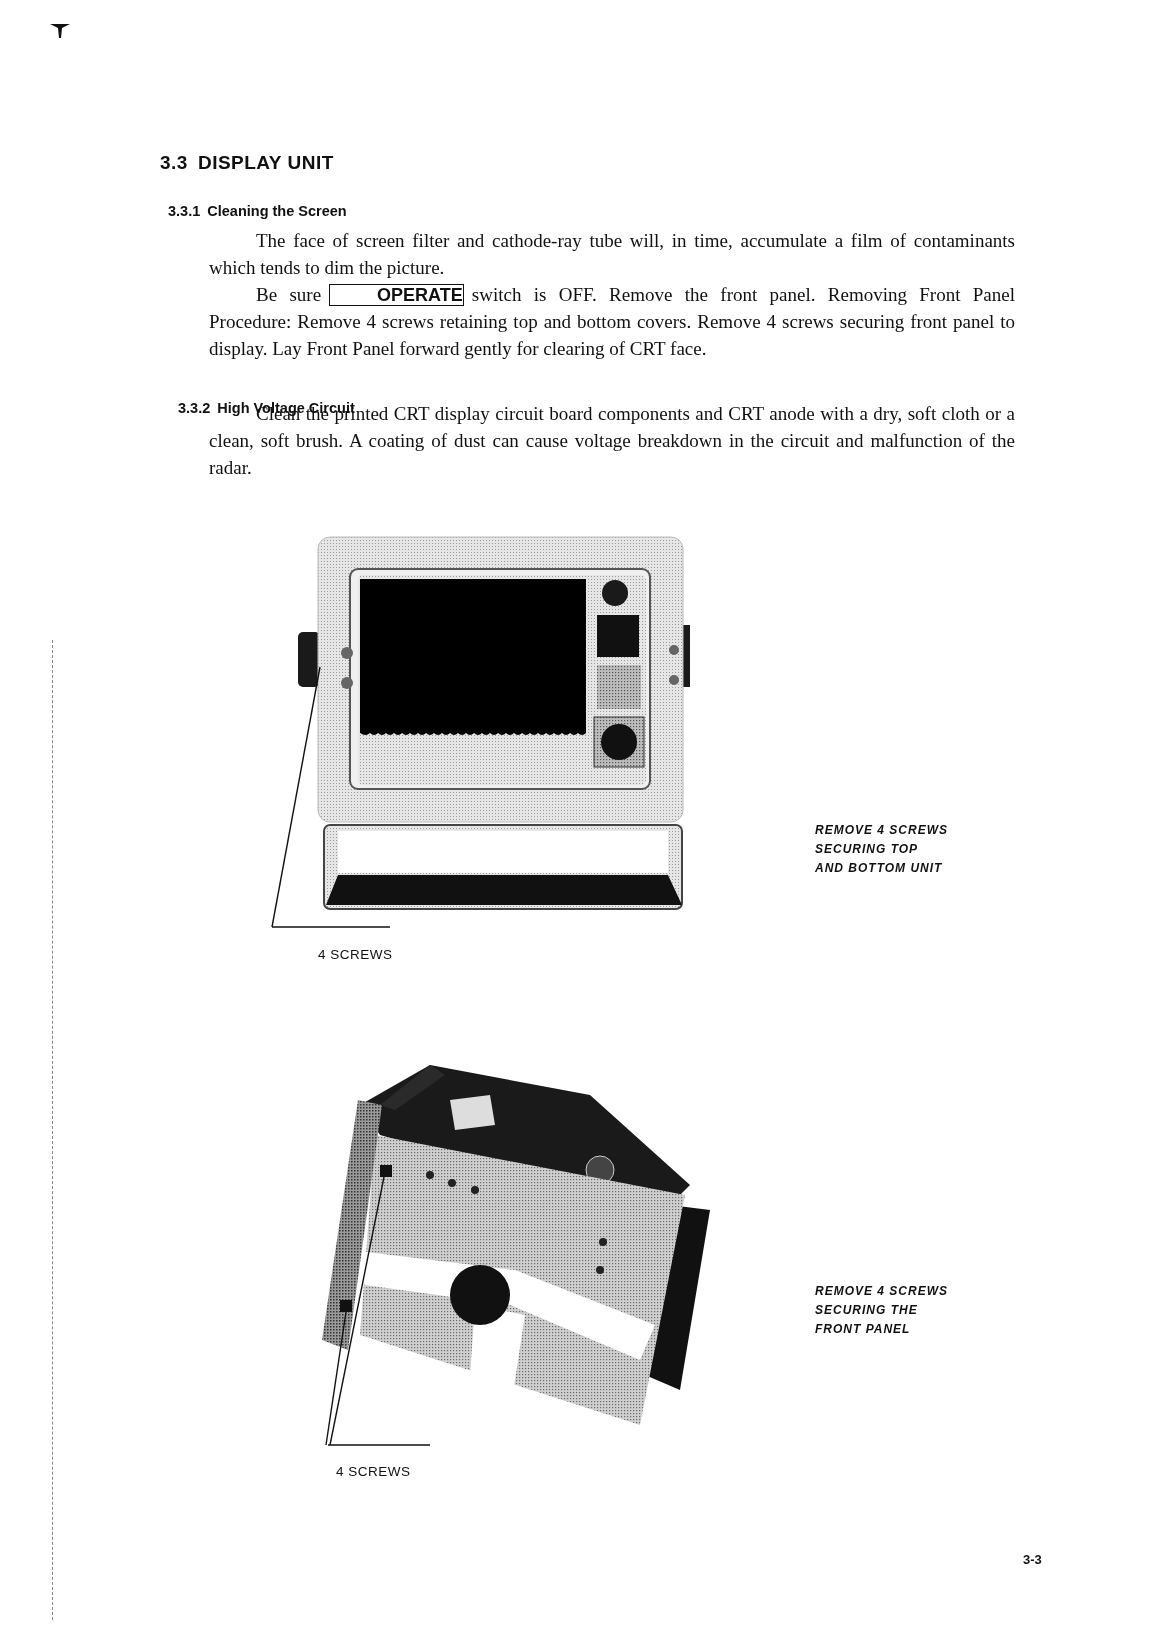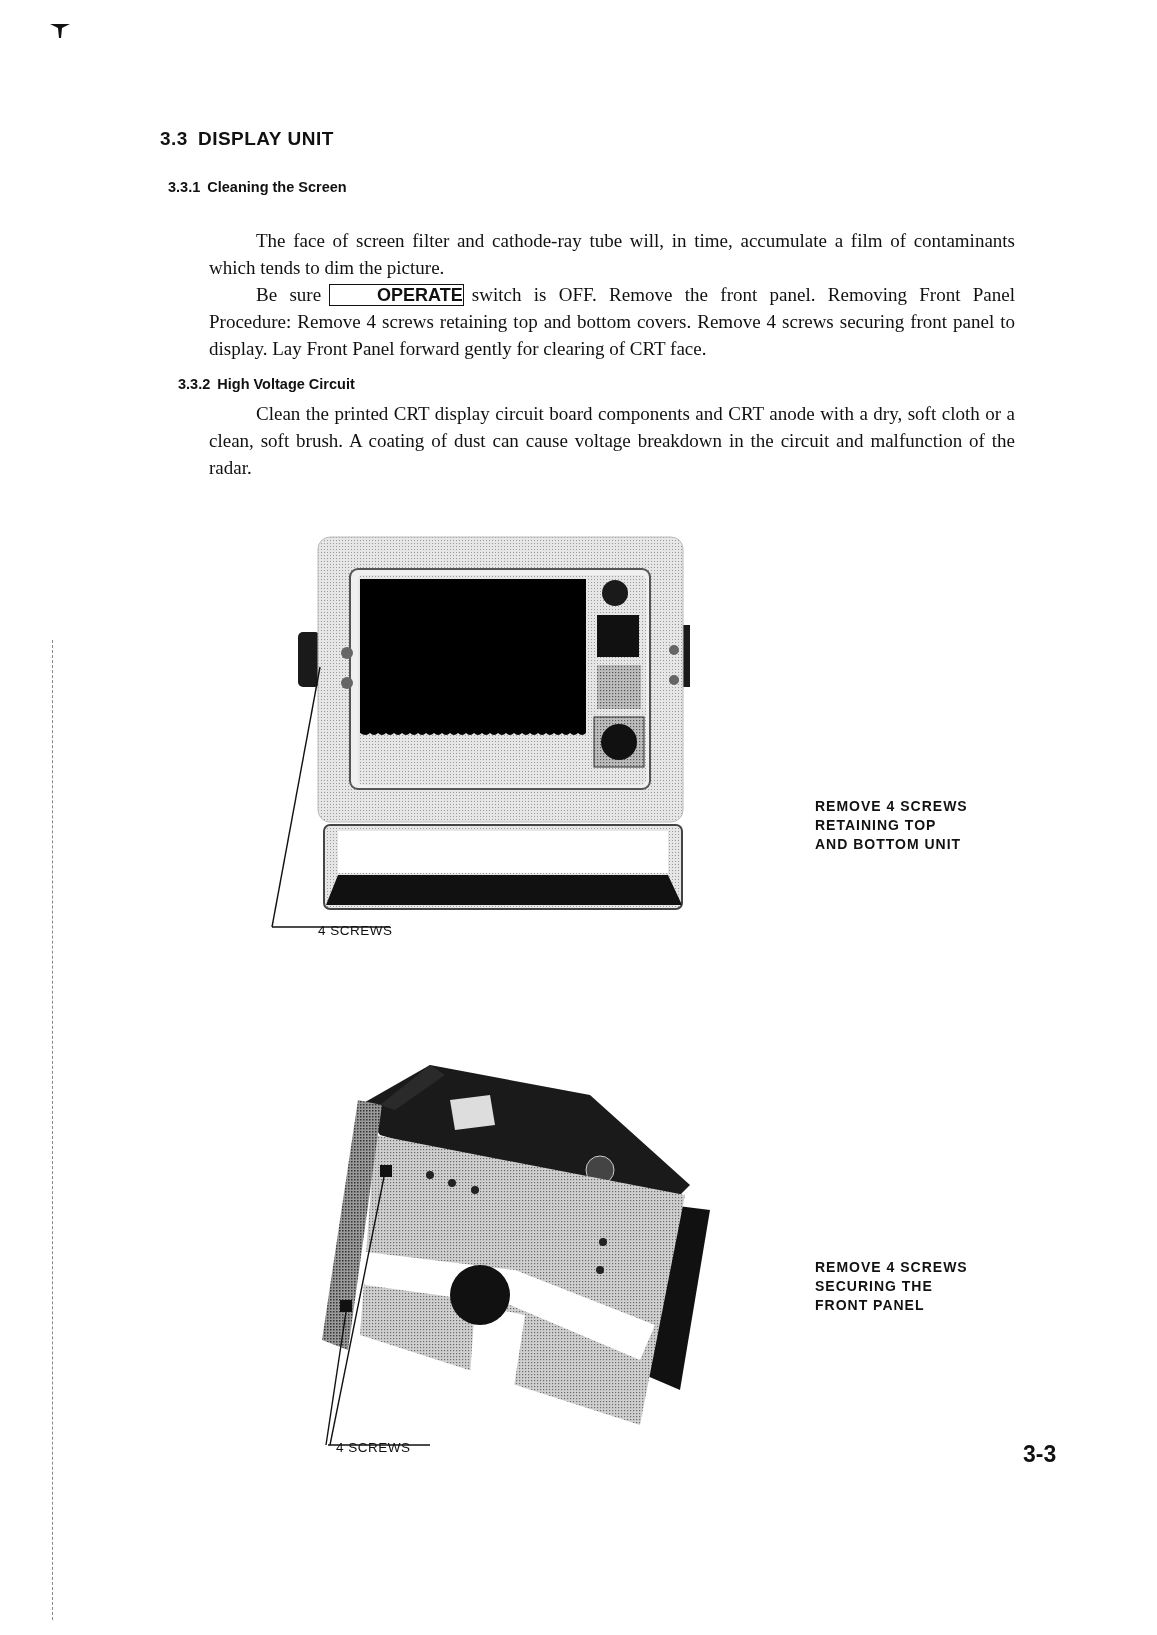--- a/index.html
+++ b/index.html
@@ -1,45 +1,45 @@
 <!DOCTYPE html>
 <html><head>
 <meta charset="utf-8">
 <style>
   html, body { margin: 0; padding: 0; background: #ffffff; }
   body { width: 1157px; height: 1635px; position: relative; overflow: hidden; color: #111; }
   .abs { position: absolute; }
-  .sans { font-family: "Liberation Sans", "DejaVu Sans", sans-serif; }
+  .sans { font-family: "Liberation Sans", "DejaVu Sans", sans-serif; margin-top: 24px; }
   .serif { font-family: "Liberation Serif", "DejaVu Serif", serif; }
 
   .corner-mark { left: 48px; top: 18px; width: 24px; height: 24px; }
   .binding-line { left: 52px; top: 640px; width: 0; height: 980px; border-left: 1.5px dashed #888; }
 
   .h2 { left: 160px; top: 128px; font-size: 19px; font-weight: bold; letter-spacing: 0.5px; }
   .h2 .num { margin-right: 10px; }
   .h3 { font-size: 14.5px; font-weight: bold; }
   .h3 .num { margin-right: 3px; }
   .h3-a { left: 168px; top: 179px; }
   .h3-b { left: 178px; top: 376px; }
 
   .para { font-size: 19px; line-height: 27px; left: 209px; width: 806px; text-align: justify; }
   .para p { margin: 0; text-indent: 47px; }
   .p1 { top: 202px; margin-top: 25px; }
   .p2 { top: 400px; }
   .op-box { display: inline-block; border: 1.6px solid #111; padding: 0 0; line-height: 20px;
             font-family: "Liberation Sans", sans-serif; font-weight: bold; font-size: 18px; margin: 0 8px 0 8px; }
 
   .photo { background: #fff; }
-  .label { font-size: 14px; font-weight: bold; line-height: 19px; letter-spacing: 1px; }
+  .label { font-size: 12px; font-weight: bold; line-height: 19px; letter-spacing: 1px; font-style: italic; }
   .label-1 { left: 815px; top: 797px; }
   .label-2 { left: 815px; top: 1258px; }
   .callout { font-size: 13.5px; font-weight: normal; letter-spacing: 0.5px; }
   .callout-1 { left: 318px; top: 923px; }
   .callout-2 { left: 336px; top: 1440px; }
-  .page-num { left: 1023px; top: 1441px; font-size: 23px; font-weight: bold; }
+  .page-num { left: 1023px; top: 1528px; font-size: 13px; font-weight: bold; }
 </style>
 </head>
 <body>
 
 <svg class="abs corner-mark" viewBox="0 0 24 24">
   <path d="M2 6 L22 6 L14 10 L13 20 L11 20 L10 10 Z" fill="#111"></path>
 </svg>
 <div class="abs binding-line"></div>
 
 <div class="abs h2 sans">
@@ -99,21 +99,21 @@
   <rect x="54" y="300" width="358" height="84" rx="6" fill="url(#dots)" stroke="#444" stroke-width="2"></rect>
   <rect x="68" y="306" width="330" height="42" fill="#fff"></rect>
   <path d="M68 350 L398 350 L412 380 L56 380 Z" fill="#111"></path>
 
   <line x1="50" y1="142" x2="2" y2="402" stroke="#111" stroke-width="1.4"></line>
   <line x1="2" y1="402" x2="120" y2="402" stroke="#111" stroke-width="1.4"></line>
 </svg>
 <div class="abs callout callout-1 sans">4 SCREWS</div>
 <div class="abs label label-1 sans">
   <div>REMOVE 4 SCREWS</div>
-  <div>RETAINING TOP</div>
+  <div>SECURING TOP</div>
   <div>AND BOTTOM UNIT</div>
 </div>
 
 <svg class="abs photo" style="left:270px; top:1005px; width:440px; height:445px;" viewBox="0 0 440 445">
   <defs>
     <pattern id="dots3" width="3" height="3" patternUnits="userSpaceOnUse">
       <rect width="3" height="3" fill="#cfcfcf"></rect>
         <rect width="1.2" height="1.2" fill="#6a6a6a"></rect>
     </pattern>
     <pattern id="dots4" width="3" height="3" patternUnits="userSpaceOnUse">

